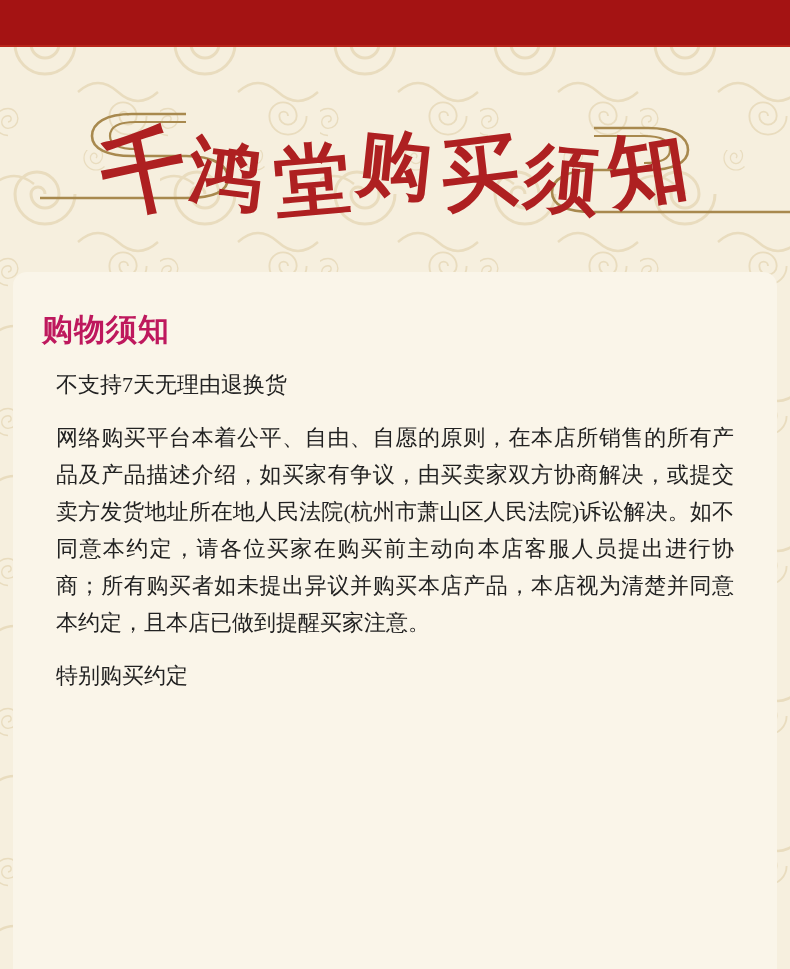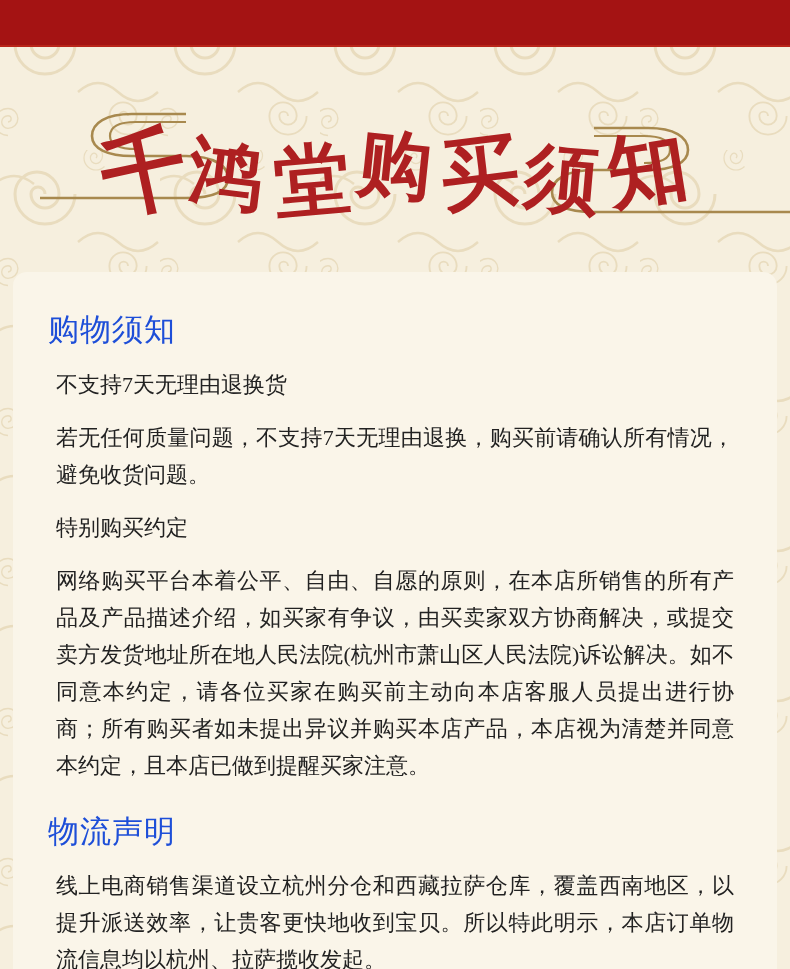--- a/index.html
+++ b/index.html
@@ -54,24 +54,24 @@
   .card {
     position: absolute; left: 13px; right: 13px; top: 272px; bottom: -20px;
     z-index: 2;
     background: #faf5e9;
     border-radius: 14px;
     padding: 40px 27px 30px 27px;
     box-sizing: border-box;
   }
   .section + .section { margin-top: 30px; }
   .section-heading {
-    margin: 0 0 18px 8px;
+    margin: 0 0 18px 2px;
     font-size: 31px; line-height: 1.15;
-    font-weight: 400;
-    color: #1d4ed8;
+    font-weight: 700;
+    color: #be185d;
     letter-spacing: 1px;
   }
   .notice-text {
     margin: 16px;
     font-size: 22px; line-height: 37px;
     color: #222222;
     text-align: justify;
   }
 </style>
 </head>
@@ -115,27 +115,20 @@
       </g>
     </svg>
   </div>
 
   <main class="card">
 
     <section class="section">
       <h2 class="section-heading">购物须知</h2>
       <div>
           <p class="notice-text">不支持7天无理由退换货</p>
-          <p class="notice-text">若无任何质量问题，不支持7天无理由退换，购买前请确认所有情况，避免收货问题。</p>
+          <p class="notice-text">网络购买平台本着公平、自由、自愿的原则，在本店所销售的所有产品及产品描述介绍，如买家有争议，由买卖家双方协商解决，或提交卖方发货地址所在地人民法院(杭州市萧山区人民法院)诉讼解决。如不同意本约定，请各位买家在购买前主动向本店客服人员提出进行协商；所有购买者如未提出异议并购买本店产品，本店视为清楚并同意本约定，且本店已做到提醒买家注意。</p>
           <p class="notice-text">特别购买约定</p>
-          <p class="notice-text">网络购买平台本着公平、自由、自愿的原则，在本店所销售的所有产品及产品描述介绍，如买家有争议，由买卖家双方协商解决，或提交卖方发货地址所在地人民法院(杭州市萧山区人民法院)诉讼解决。如不同意本约定，请各位买家在购买前主动向本店客服人员提出进行协商；所有购买者如未提出异议并购买本店产品，本店视为清楚并同意本约定，且本店已做到提醒买家注意。</p>
         </div>
     </section>
 
-    <section class="section">
-      <h2 class="section-heading">物流声明</h2>
-      <div>
-          <p class="notice-text">线上电商销售渠道设立杭州分仓和西藏拉萨仓库，覆盖西南地区，以提升派送效率，让贵客更快地收到宝贝。所以特此明示，本店订单物流信息均以杭州、拉萨揽收发起。</p>
-        </div>
-    </section>
 
   </main>
 </div>
 
 </body></html>

